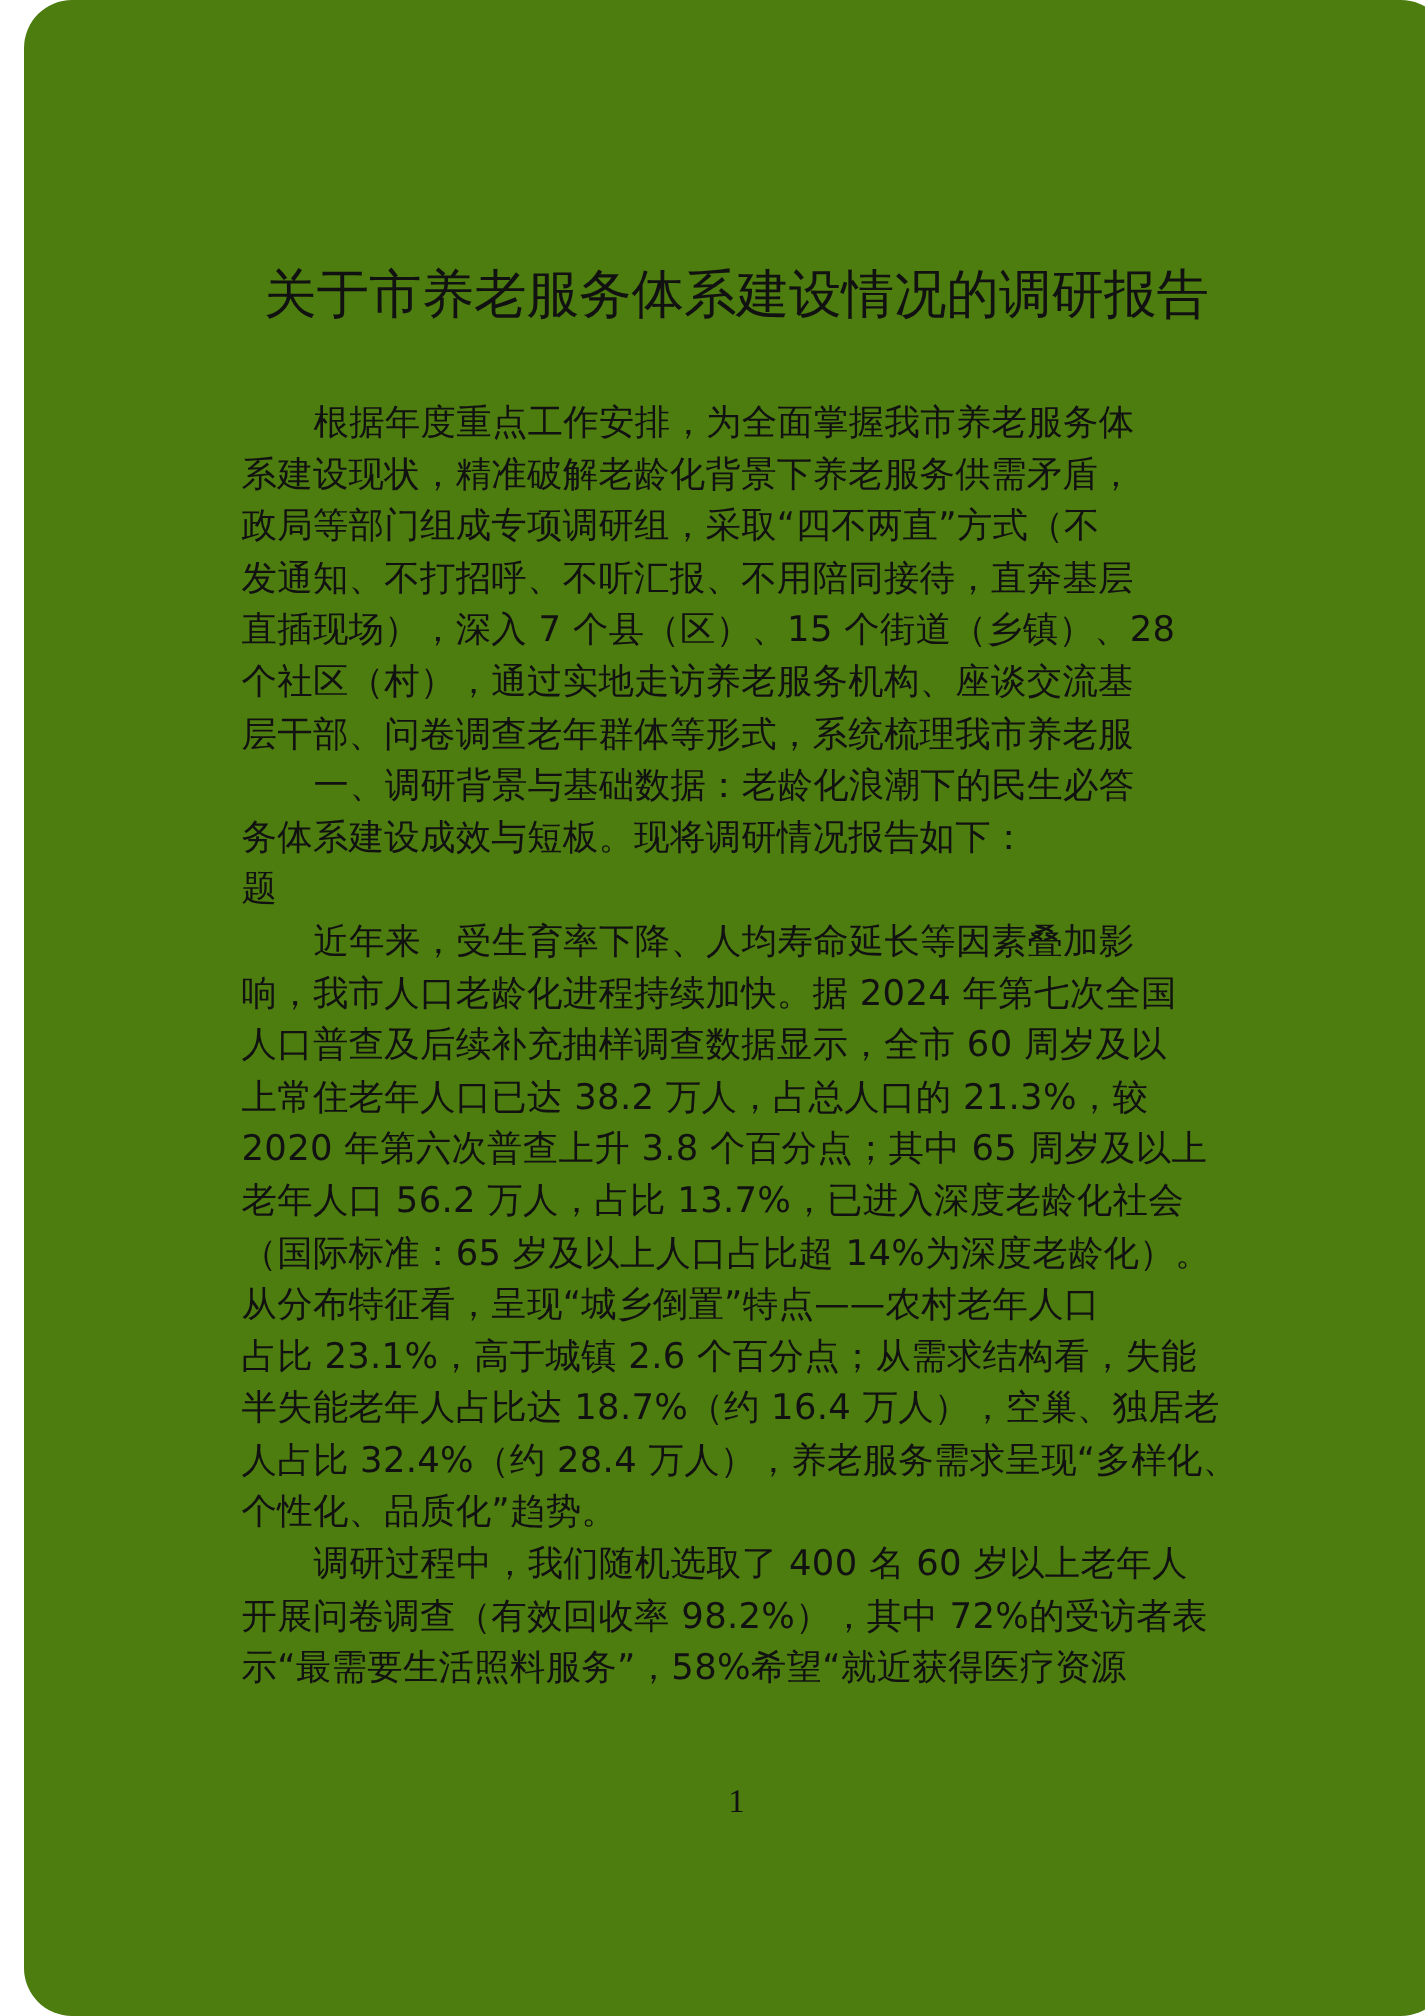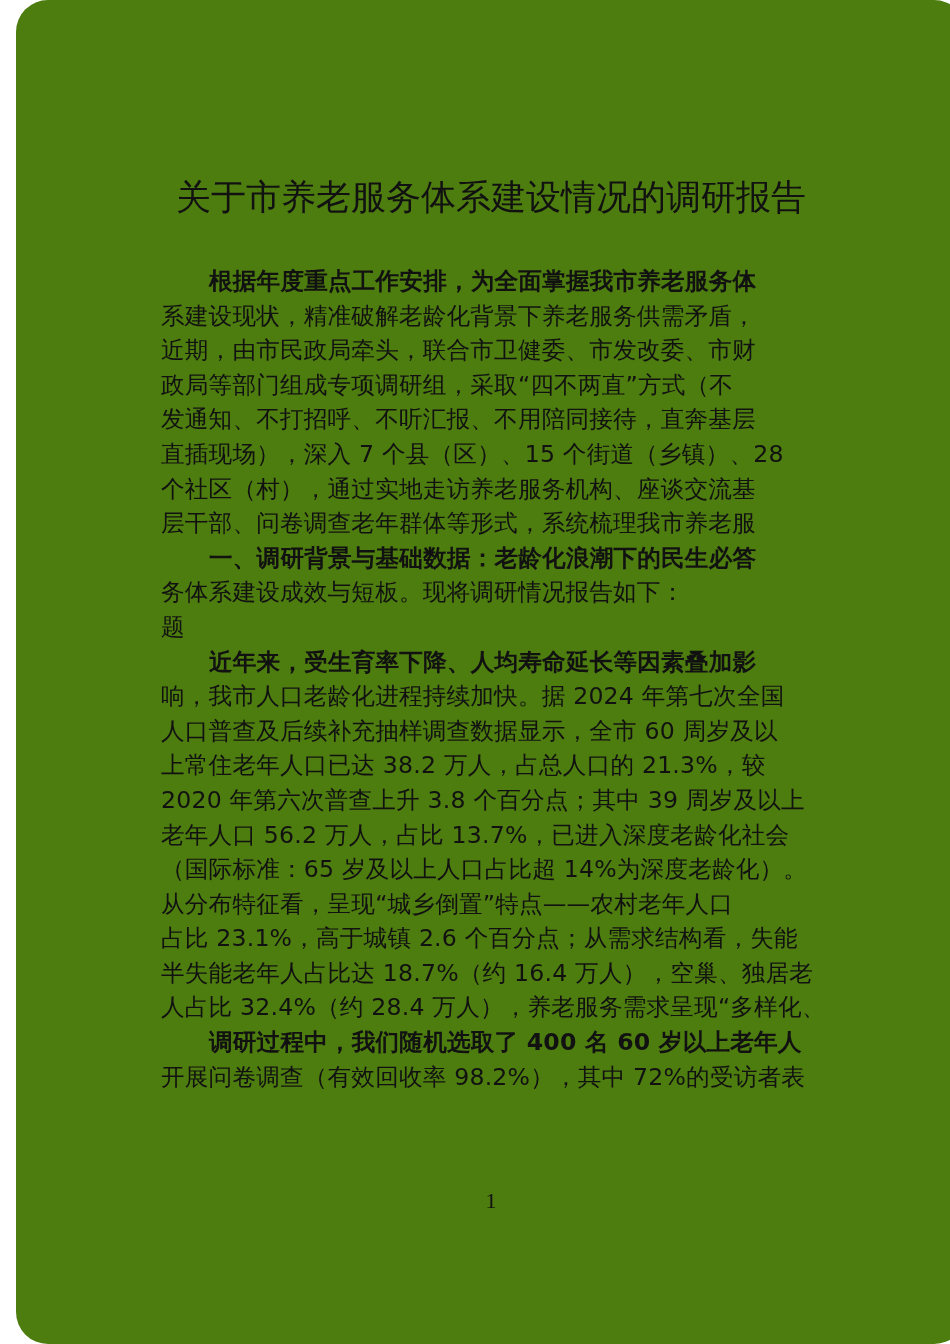--- a/index.html
+++ b/index.html
@@ -46,21 +46,20 @@
     display: block;
     height: 34.6px;
     line-height: 34.6px;
     font-size: 23.6px;
     white-space: nowrap;
     letter-spacing: 0.2px;
     color: #111;
   }
   .indent {
     padding-left: 48px;
-    font-weight: bold;
   }
   .page-number {
     position: absolute;
     left: 0;
     top: 1188px;
     width: 950px;
     text-align: center;
     font-family: "Liberation Serif", "DejaVu Serif", serif;
     font-size: 22px;
     color: #111;
@@ -68,38 +67,39 @@
 </style>
 </head>
 <body>
 
 <div class="page">
   <h1 class="title">关于市养老服务体系建设情况的调研报告</h1>
 
   <div class="body">
     <span class="line indent">根据年度重点工作安排，为全面掌握我市养老服务体</span>
     <span class="line">系建设现状，精准破解老龄化背景下养老服务供需矛盾，</span>
-    <span class="line">近期，由市民政局牵头，联合市卫健委、市发改委、市财</span>
     <span class="line">政局等部门组成专项调研组，采取“四不两直”方式（不</span>
     <span class="line">发通知、不打招呼、不听汇报、不用陪同接待，直奔基层</span>
     <span class="line">直插现场），深入 7 个县（区）、15 个街道（乡镇）、28</span>
     <span class="line">个社区（村），通过实地走访养老服务机构、座谈交流基</span>
     <span class="line">层干部、问卷调查老年群体等形式，系统梳理我市养老服</span>
     <span class="line indent">一、调研背景与基础数据：老龄化浪潮下的民生必答</span>
     <span class="line">务体系建设成效与短板。现将调研情况报告如下：</span>
     <span class="line">题</span>
     <span class="line indent">近年来，受生育率下降、人均寿命延长等因素叠加影</span>
     <span class="line">响，我市人口老龄化进程持续加快。据 2024 年第七次全国</span>
     <span class="line">人口普查及后续补充抽样调查数据显示，全市 60 周岁及以</span>
     <span class="line">上常住老年人口已达 38.2 万人，占总人口的 21.3%，较</span>
-    <span class="line">2020 年第六次普查上升 3.8 个百分点；其中 39 周岁及以上</span>
+    <span class="line">2020 年第六次普查上升 3.8 个百分点；其中 65 周岁及以上</span>
     <span class="line">老年人口 56.2 万人，占比 13.7%，已进入深度老龄化社会</span>
     <span class="line">（国际标准：65 岁及以上人口占比超 14%为深度老龄化）。</span>
     <span class="line">从分布特征看，呈现“城乡倒置”特点——农村老年人口</span>
     <span class="line">占比 23.1%，高于城镇 2.6 个百分点；从需求结构看，失能</span>
     <span class="line">半失能老年人占比达 18.7%（约 16.4 万人），空巢、独居老</span>
     <span class="line">人占比 32.4%（约 28.4 万人），养老服务需求呈现“多样化、</span>
+    <span class="line">个性化、品质化”趋势。</span>
     <span class="line indent">调研过程中，我们随机选取了 400 名 60 岁以上老年人</span>
     <span class="line">开展问卷调查（有效回收率 98.2%），其中 72%的受访者表</span>
+    <span class="line">示“最需要生活照料服务”，58%希望“就近获得医疗资源</span>
   </div>
 
   <div class="page-number">1</div>
 </div>
 
 </body></html>

